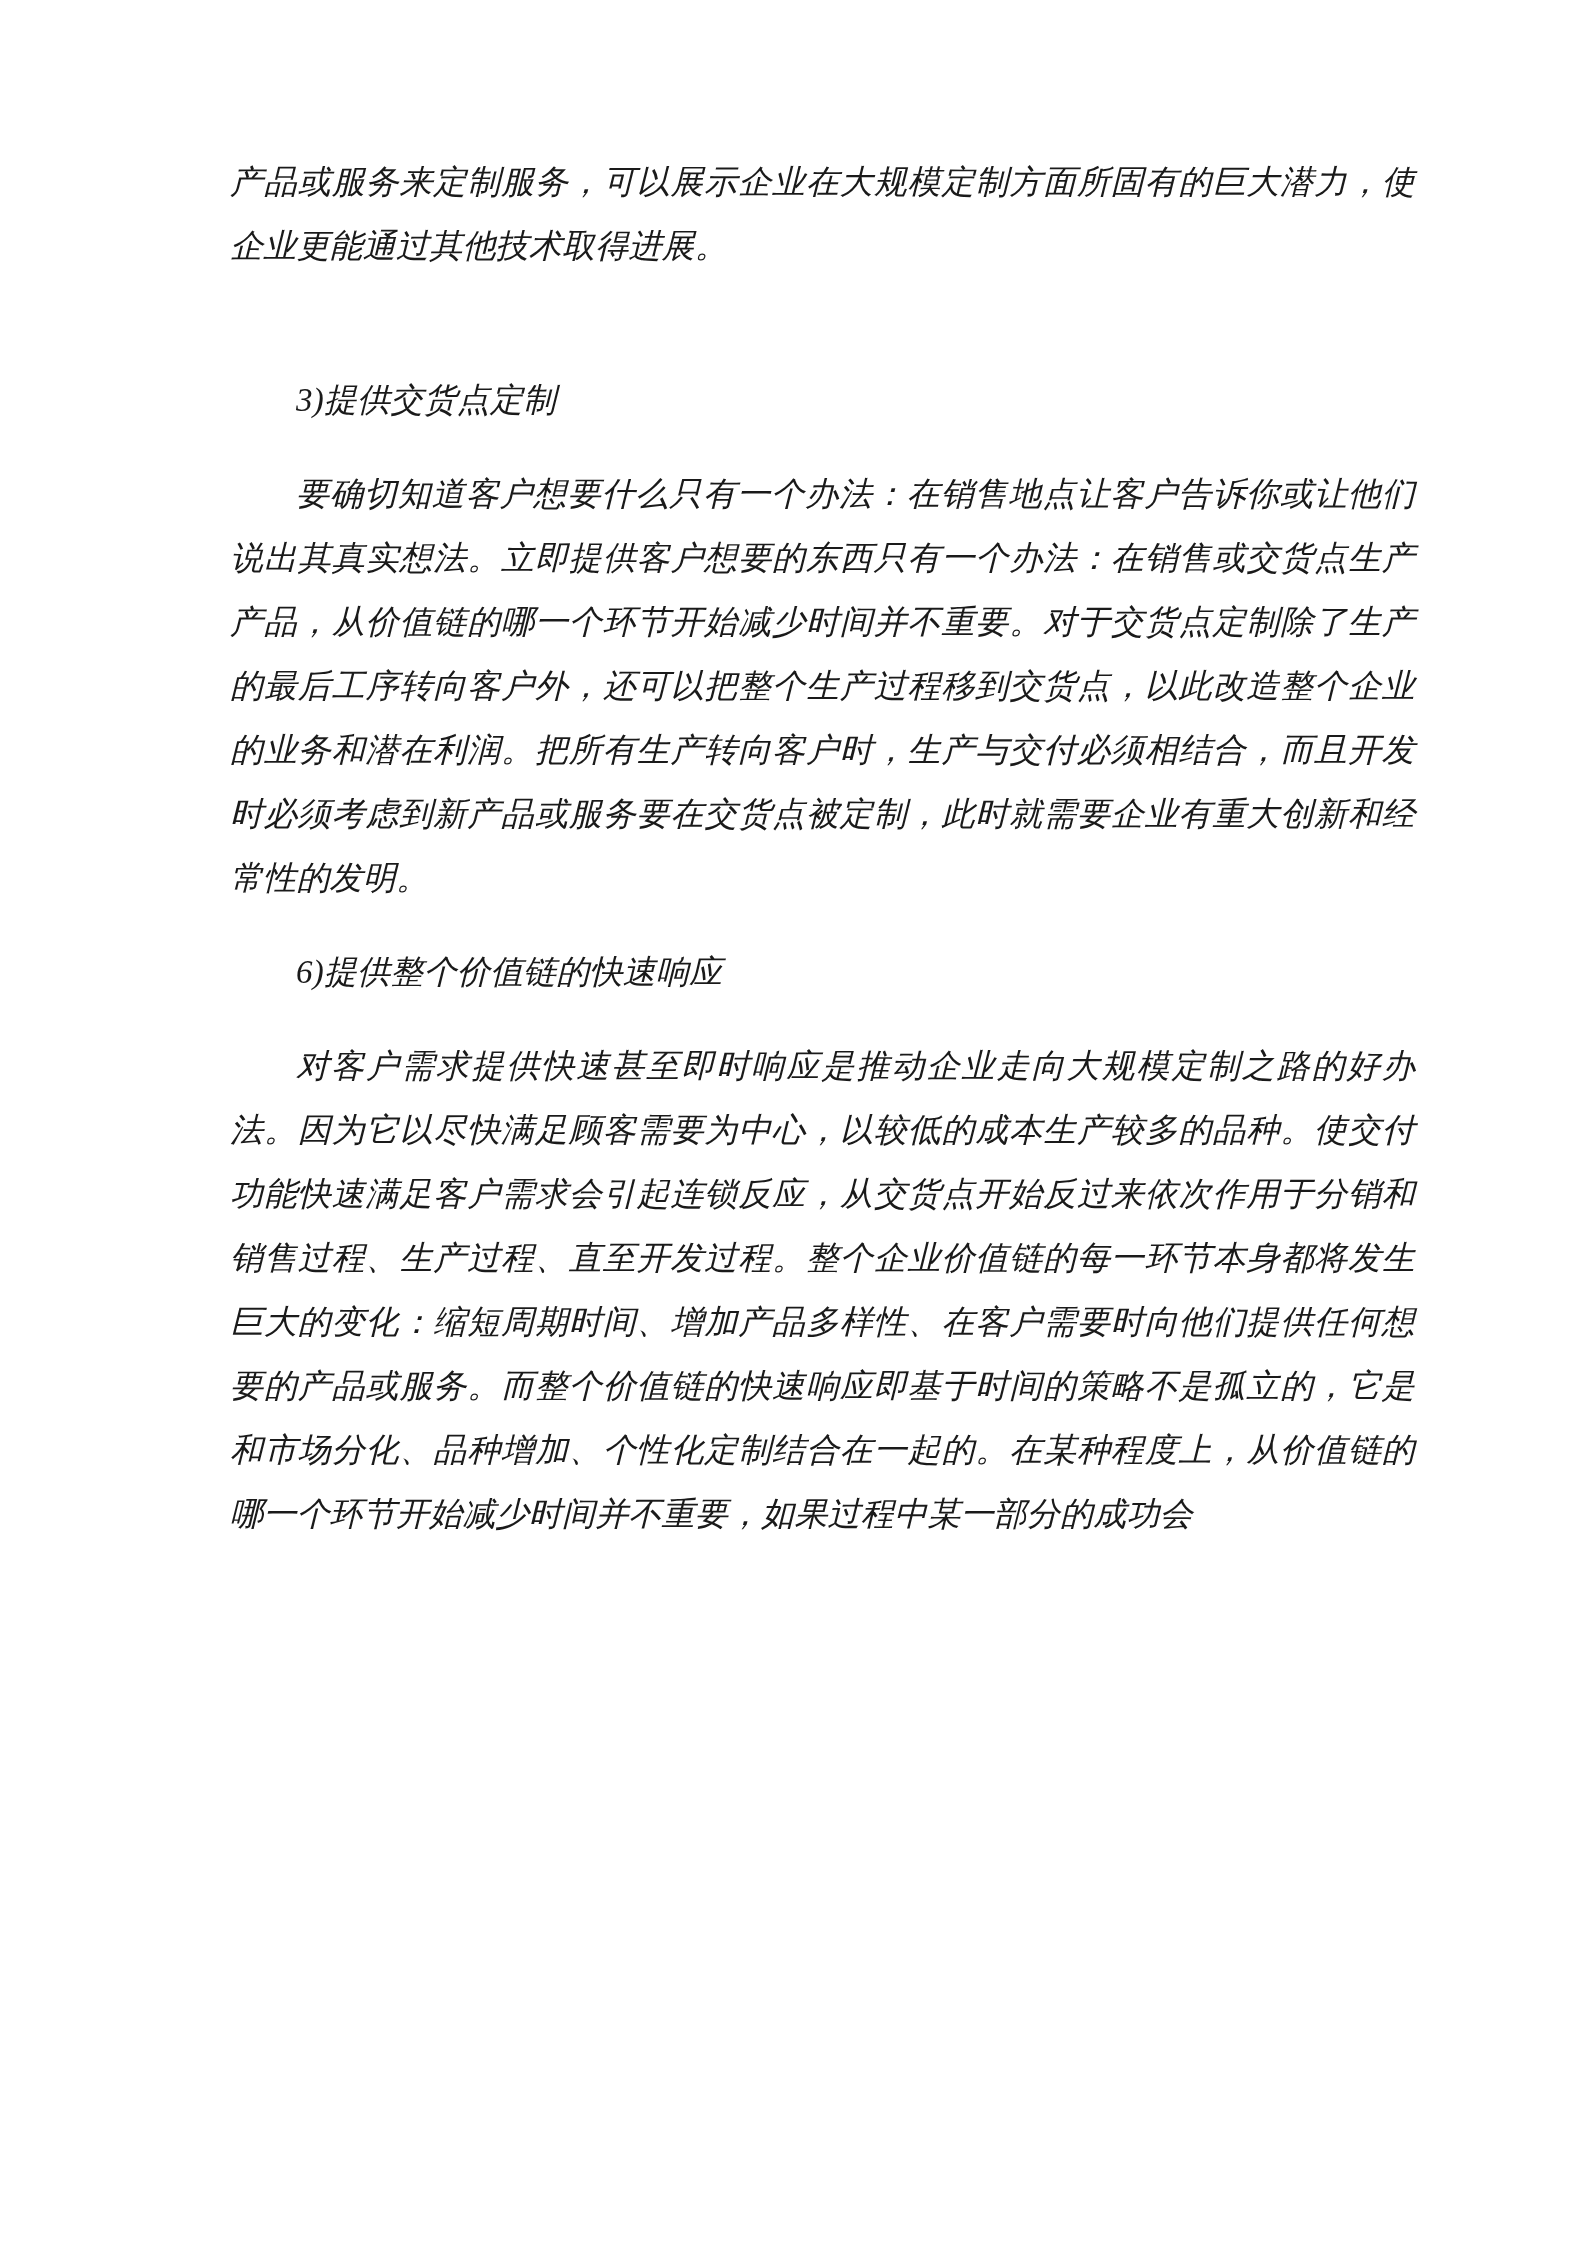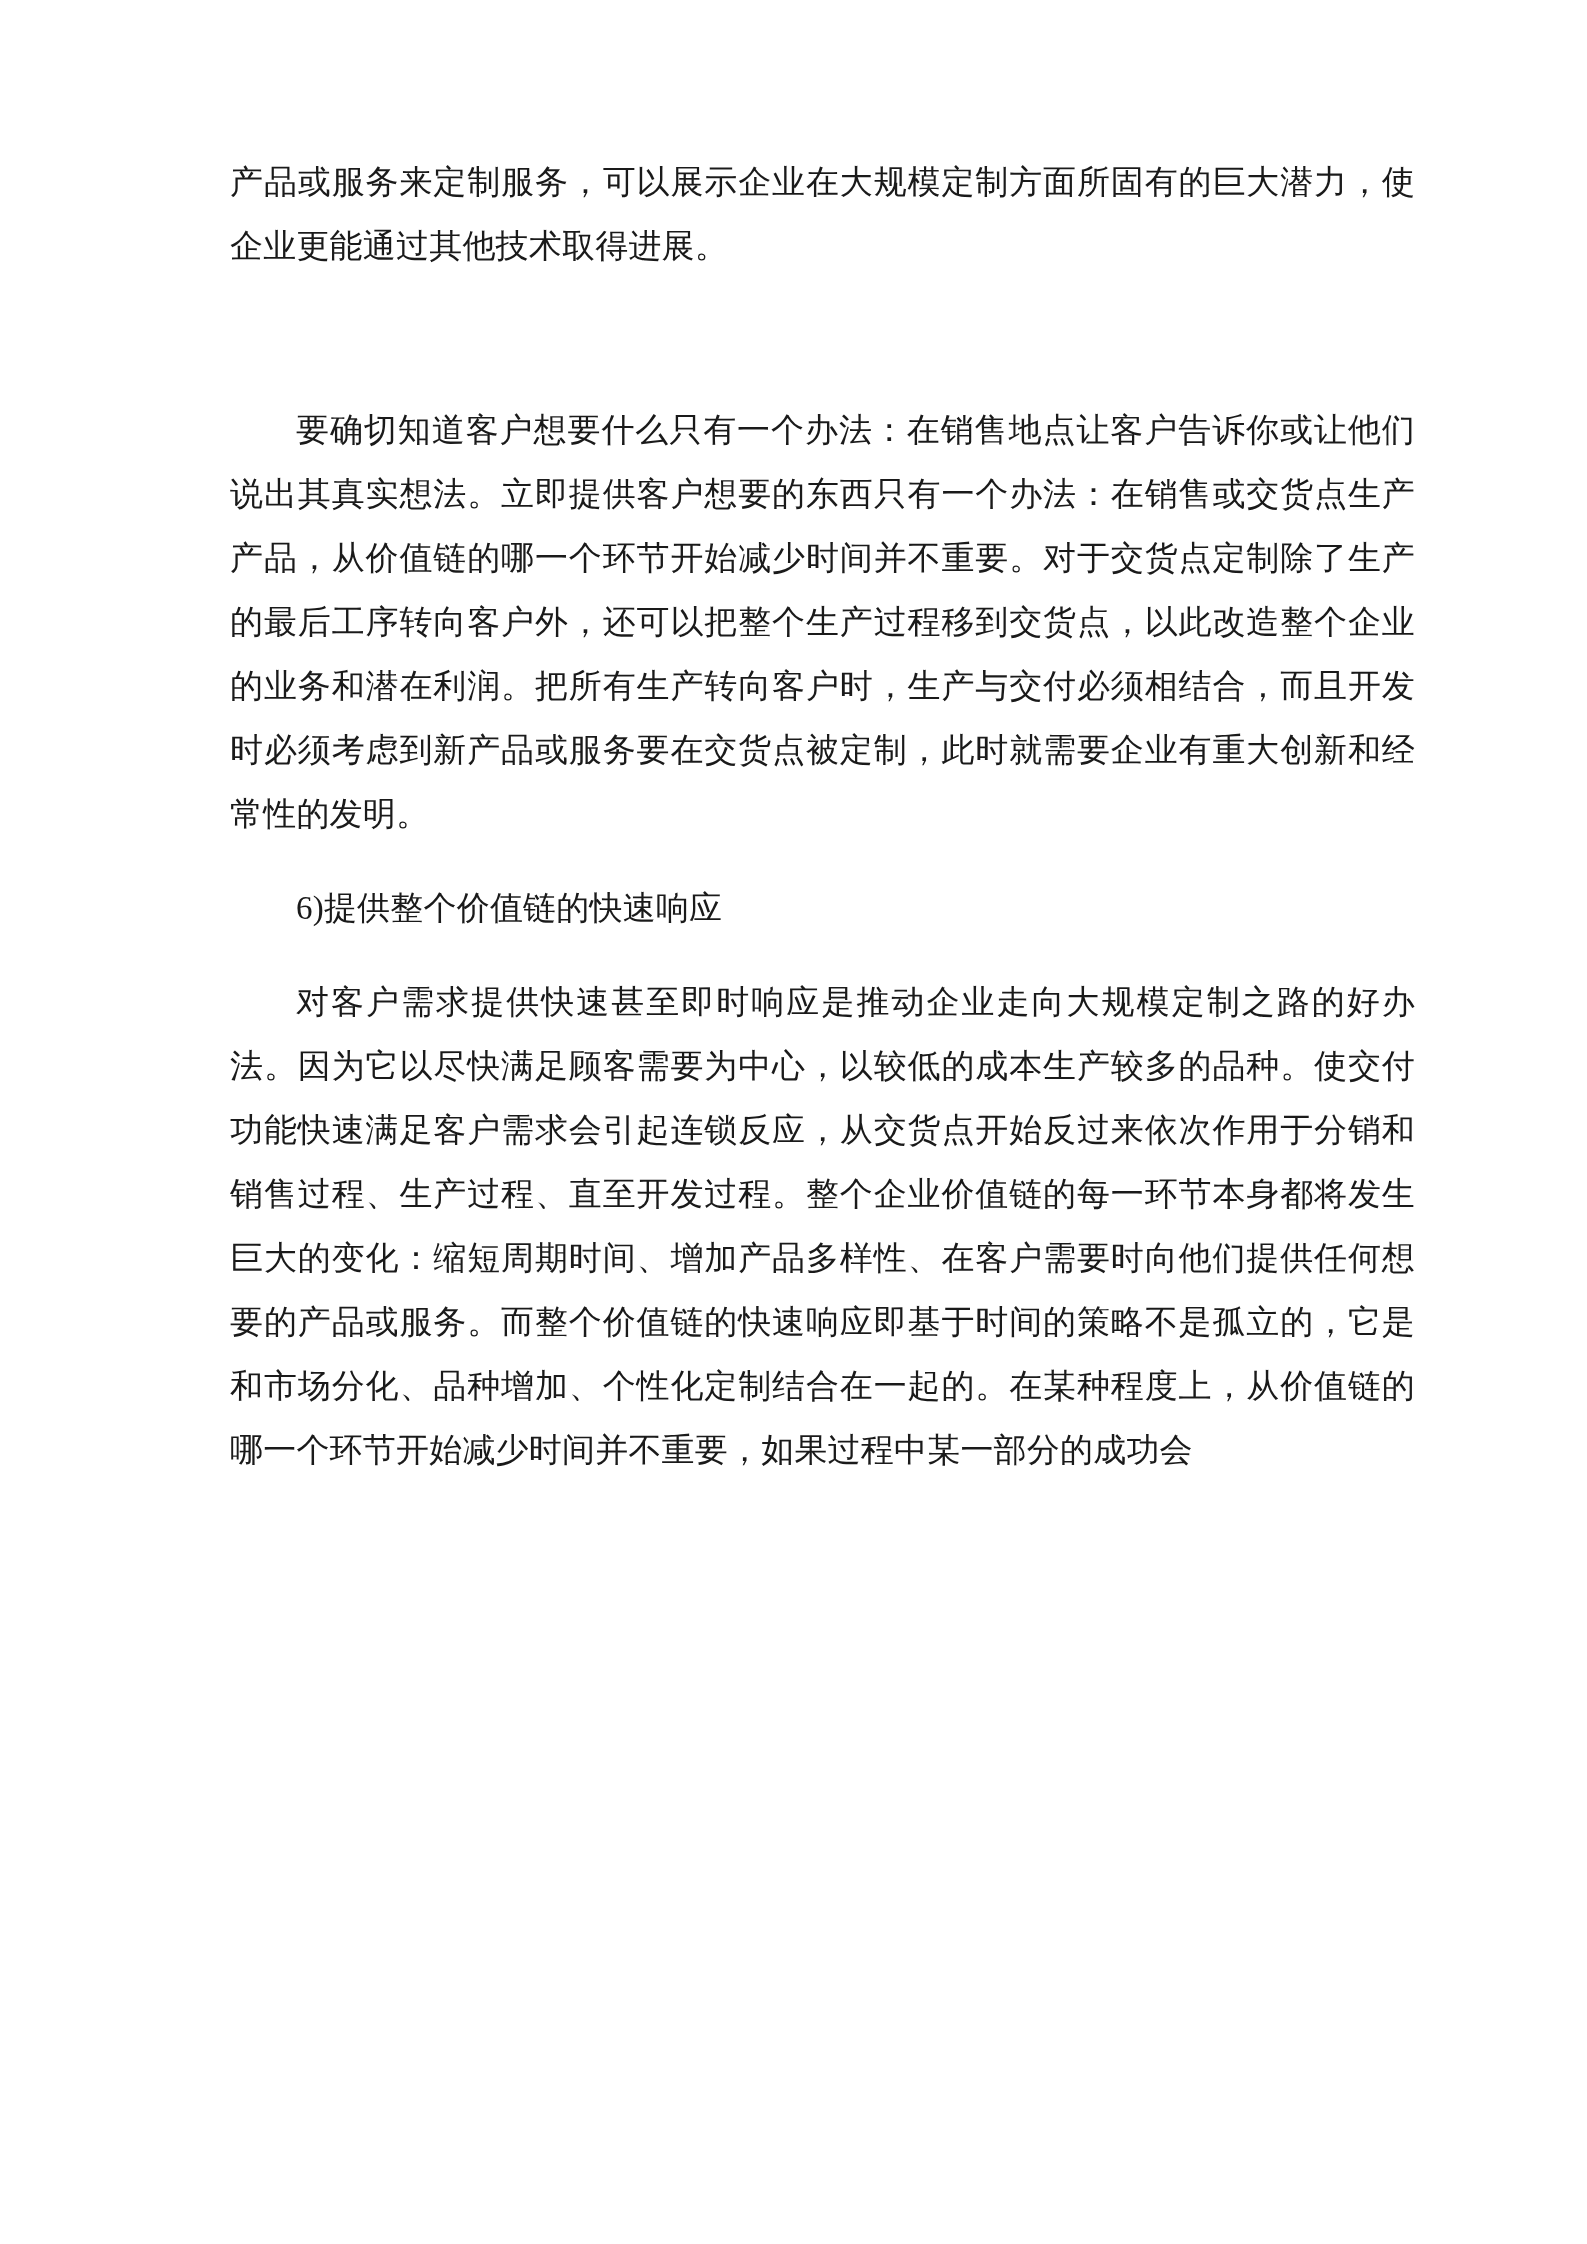--- a/index.html
+++ b/index.html
@@ -14,20 +14,21 @@
     color: #1a1a1a;
     -webkit-font-smoothing: antialiased;
   }
   .page {
     position: relative;
     width: 1587px;
     height: 1592px;
     background: #ffffff;
     box-sizing: border-box;
     padding: 150px 175px 120px 230px;
+    font-style: italic;
   }
   .doc-body {
     width: 1185px;
   }
   p {
     margin: 0;
     font-size: 33px;
     line-height: 64px;
     text-align: justify;
     text-justify: inter-ideograph;
@@ -52,20 +53,21 @@
     <p class="body">产品或服务来定制服务，可以展示企业在大规模定制方面所固有的巨大潜力，使企业更能通过其他技术取得进展。</p>
 
     <div class="gap-para"></div>
 
 
     <div class="gap-para"></div>
 
 
     <div class="gap-para"></div>
 
+    <p class="heading">3)提供交货点定制</p>
 
     <div class="gap-para"></div>
 
     <p class="indent">要确切知道客户想要什么只有一个办法：在销售地点让客户告诉你或让他们说出其真实想法。立即提供客户想要的东西只有一个办法：在销售或交货点生产产品，从价值链的哪一个环节开始减少时间并不重要。对于交货点定制除了生产的最后工序转向客户外，还可以把整个生产过程移到交货点，以此改造整个企业的业务和潜在利润。把所有生产转向客户时，生产与交付必须相结合，而且开发时必须考虑到新产品或服务要在交货点被定制，此时就需要企业有重大创新和经常性的发明。</p>
 
     <div class="gap-para"></div>
 
     <p class="heading">6)提供整个价值链的快速响应</p>
 
     <div class="gap-para"></div>

